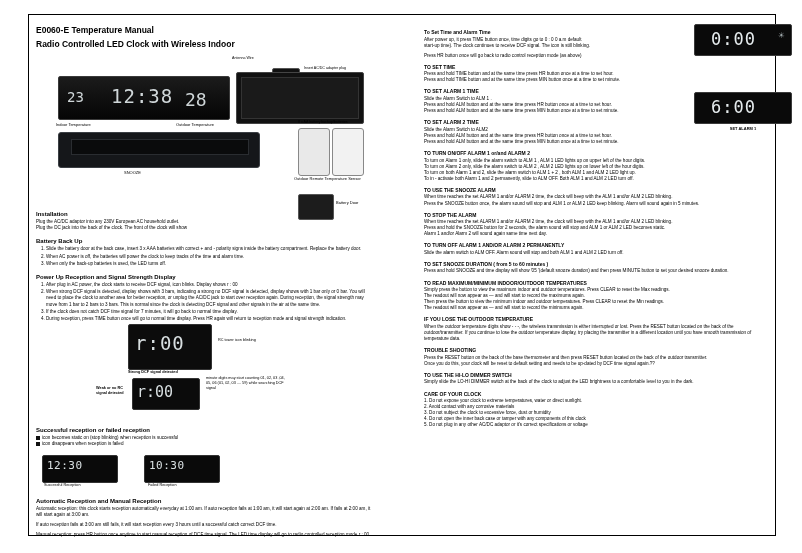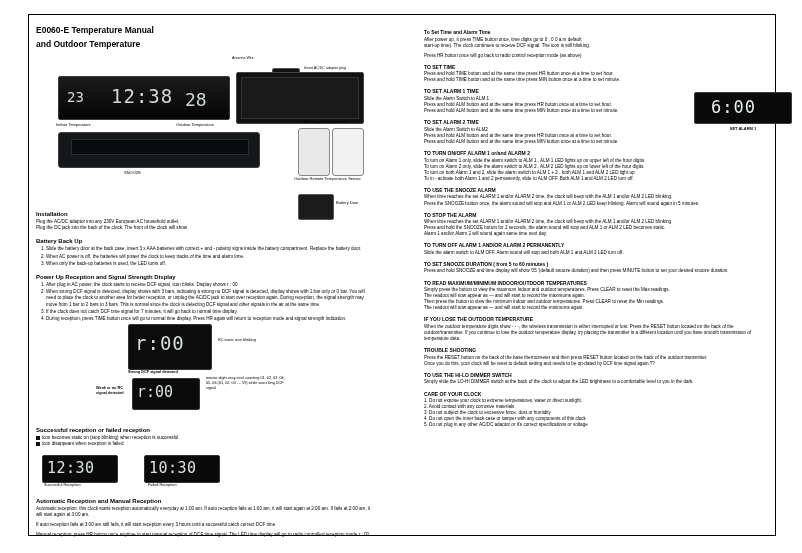--- a/index.html
+++ b/index.html
@@ -38,38 +38,38 @@
   .dcfrow{position:relative;height:96px;margin-top:2px;}
   .dcfbox{position:absolute;width:82px;height:44px;background:#0c0c0c;border:1px solid #333;border-radius:2px;}
   .dcfbox .s{position:absolute;left:6px;top:7px;font-family:"DejaVu Sans Mono",monospace;font-size:19px;color:#d8dfe1;letter-spacing:1px;}
   .small-lcd{position:absolute;width:66px;height:30px;background:#0b0b0b;border:1px solid #333;border-radius:2px;}
   .small-lcd .s{position:absolute;left:4px;top:4px;font-family:"DejaVu Sans Mono",monospace;font-size:15px;color:#d8dfe1;}
   .lbl{position:absolute;font-size:3.8px;line-height:5px;}
   .lblb{position:absolute;font-size:3.8px;line-height:5px;font-weight:bold;}
 
   .clockpair{position:relative;height:40px;margin-top:3px;}
   .clk{position:absolute;width:74px;height:26px;background:#0a0a0a;border:1px solid #333;border-radius:2px;}
-  .clk .s{position:absolute;left:4px;top:3px;font-family:"DejaVu Sans Mono",monospace;font-size:15px;color:#d9e0e2;letter-spacing:0.5px;}
+  .clk .s{position:absolute;left:4px;top:3px;font-family:"DejaVu Sans Mono",monospace;font-size:11px;color:#d9e0e2;letter-spacing:0.5px;}
 
   
   .rdisp{position:absolute;right:10px;background:#0a0a0a;border:1px solid #3a3a3a;border-radius:2px;width:96px;height:30px;}
   .rdisp .s{position:absolute;left:16px;top:4px;font-family:"DejaVu Sans Mono",monospace;font-size:17px;color:#e6ecee;letter-spacing:1px;}
   .rdisp .sub{position:absolute;left:0;right:0;bottom:-8px;text-align:center;font-size:4px;font-weight:bold;}
   .wave{position:absolute;right:6px;top:6px;font-size:8px;color:#9aa3a6;}
   .bulletsq{display:inline-block;width:4px;height:4px;background:#111;margin-right:2px;vertical-align:middle;}
 </style>
 </head>
 <body>
 
 <div class="page">
   <div class="frame"></div>
 
   <div class="col-left">
     <div class="title">E0060-E   Temperature Manual</div>
-    <div class="title">and Outdoor Temperature</div>
+    <div class="title">Radio Controlled LED Clock with Wireless Indoor</div>
 
     <div class="imgarea">
       <div class="arrowlbl" style="left:196px;top:2px;">Antenna Wire</div>
       <div class="arrowlbl" style="left:268px;top:12px;">Insert  AC/DC adapter plug</div>
       <div class="adapter"></div>
 
       <div class="lcd lcdbig">
         <div class="seg" style="position:absolute;left:8px;top:12px;font-size:14px;">23</div>
         <div class="seg" style="position:absolute;left:52px;top:8px;font-size:19px;letter-spacing:1px;">12:38</div>
         <div class="seg" style="position:absolute;left:126px;top:12px;font-size:18px;">28</div>
@@ -214,17 +214,21 @@
     <p>Simply slide the LO-HI DIMMER switch at the back of the clock to adjust the LED brightness to a comfortable level to you in the dark.</p>
 
     <h3>CARE OF YOUR CLOCK</h3>
     <p>1. Do not expose your clock to extreme temperatures, water or direct sunlight.</p>
     <p>2. Avoid contact with any corrosive materials</p>
     <p>3. Do not subject the clock to excessive force, dust or humidity</p>
     <p>4. Do not open the inner back case or tamper with any components of this clock</p>
     <p>5. Do not plug in any other AC/DC adaptor or it's correct specifications or voltage</p>
   </div>
 
+  <div class="rdisp" style="top:24px;">
+    <div class="s">0:00</div>
+    <div class="wave">☀</div>
+  </div>
   <div class="rdisp" style="top:92px;">
     <div class="s">6:00</div>
     <div class="sub">SET ALARM 1</div>
   </div>
 </div>
 
 </body></html>

